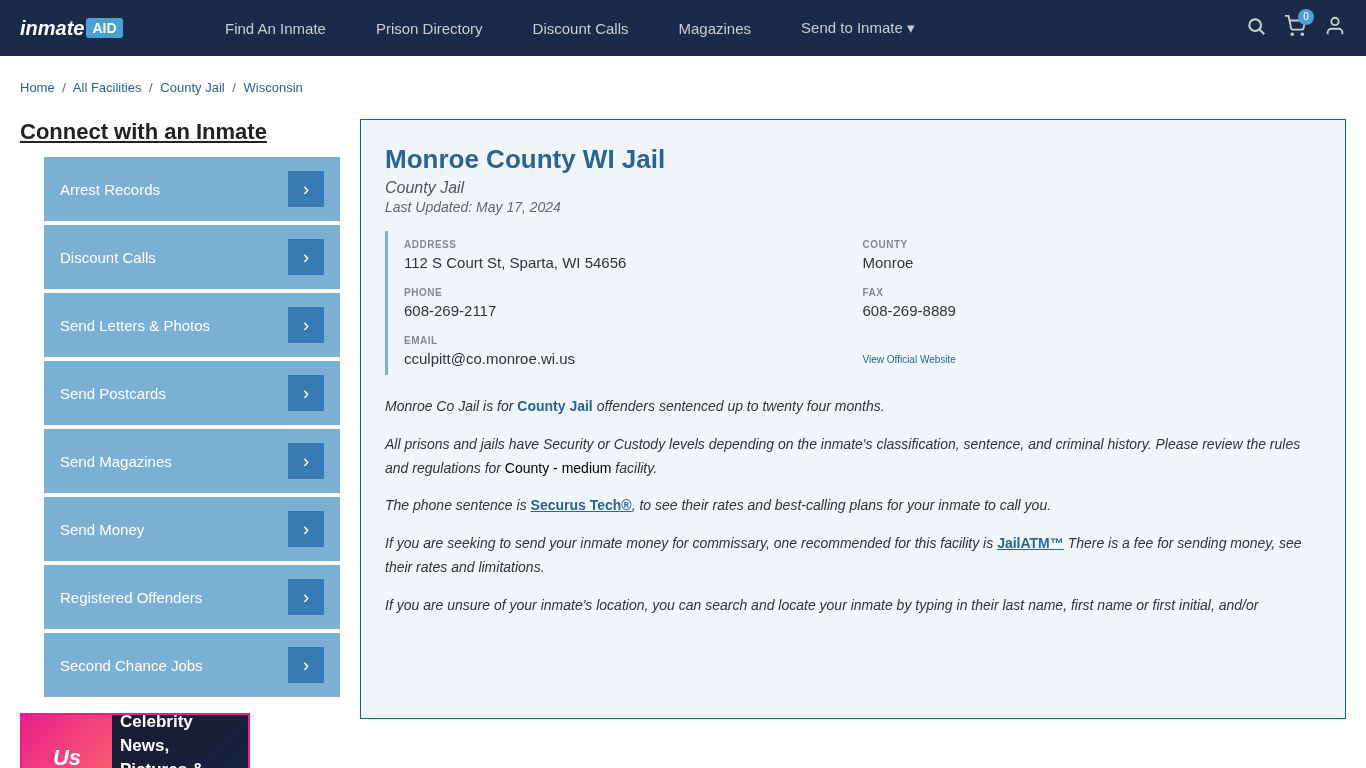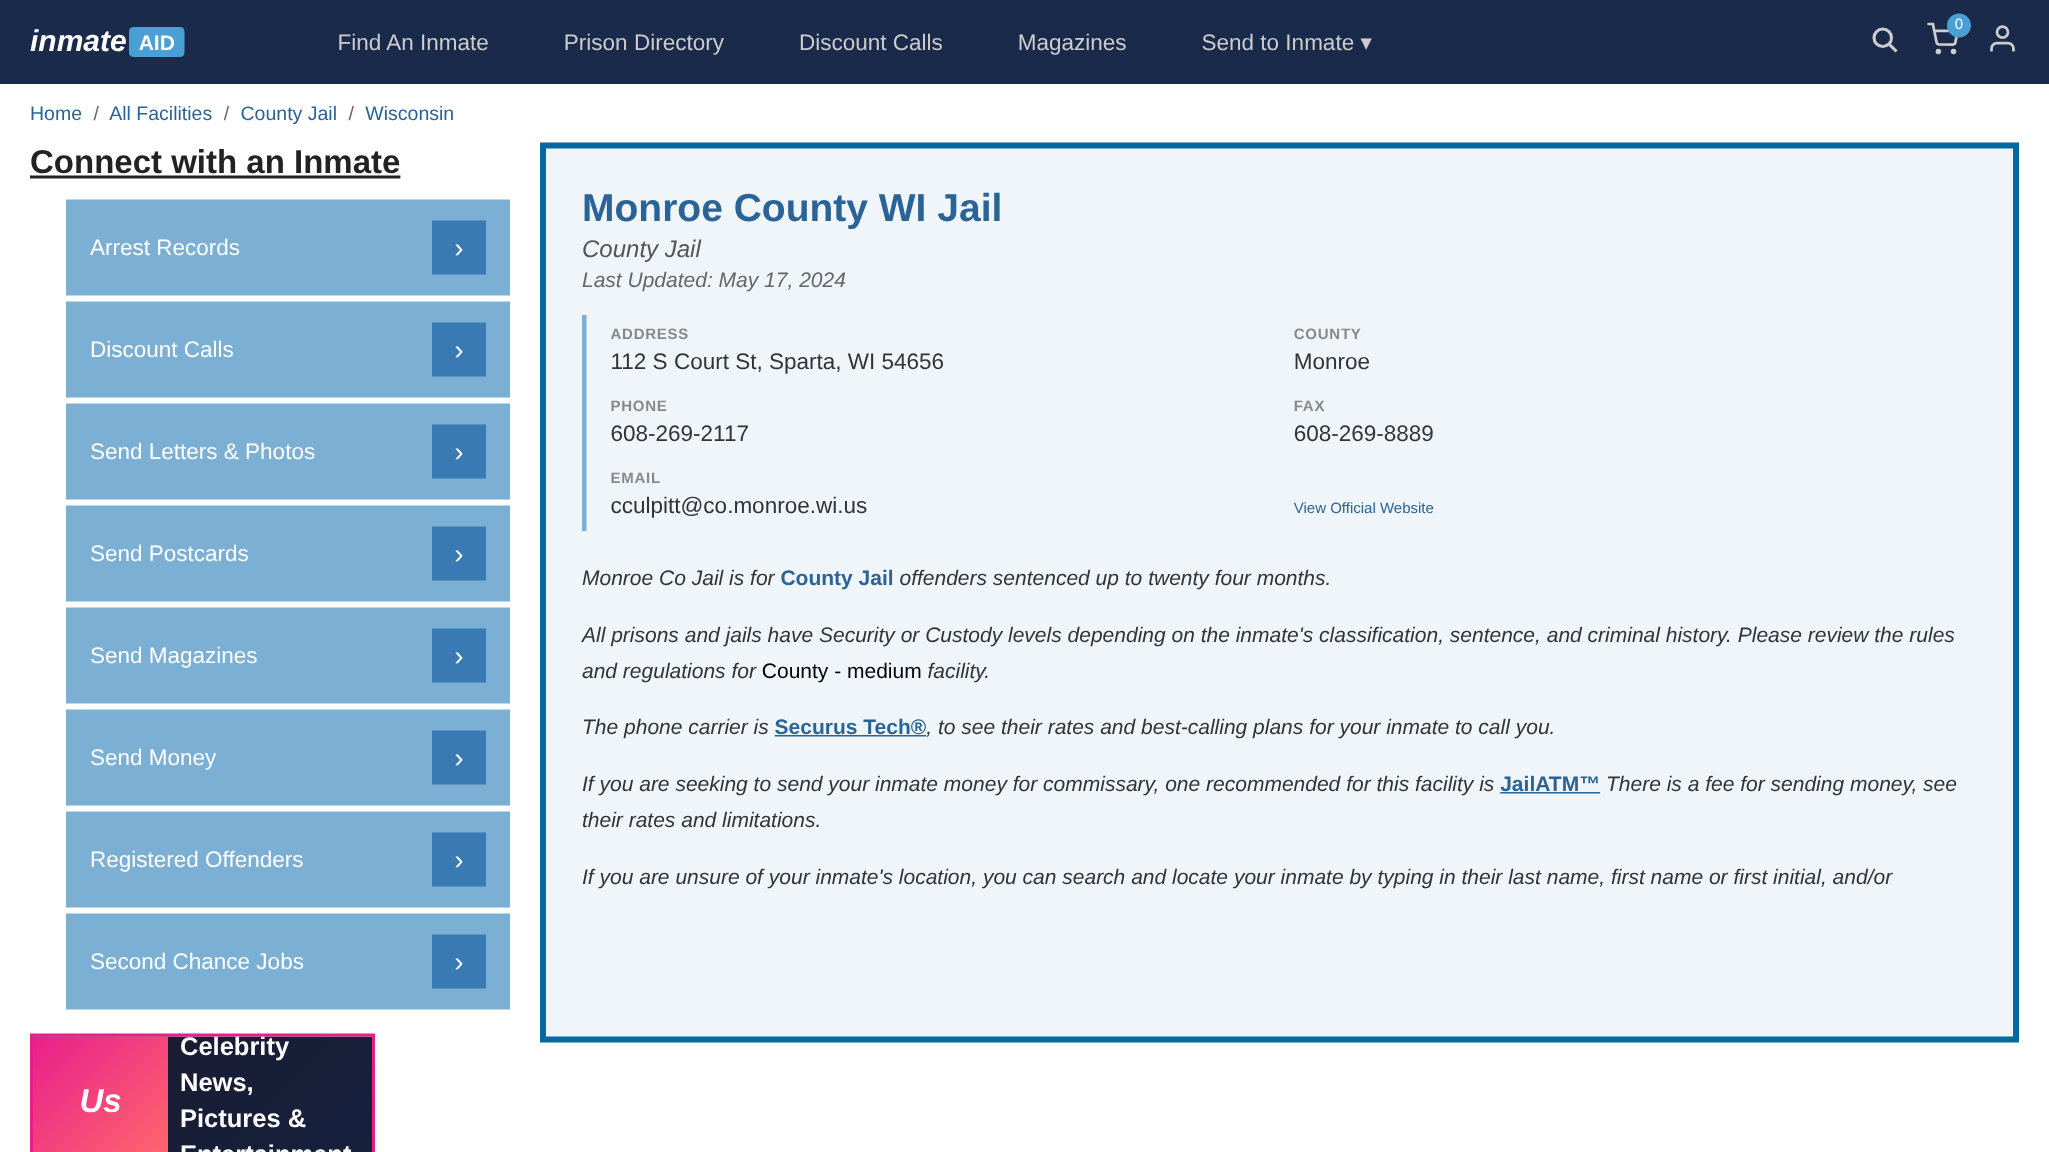--- a/index.html
+++ b/index.html
@@ -62,21 +62,21 @@
       font-size: 10px;
       width: 16px;
       height: 16px;
       display: flex;
       align-items: center;
       justify-content: center;
     }
 
     
     .breadcrumb {
-      padding: 12px 20px;
+      padding: 24px 20px;
       font-size: 13px;
       color: #666;
     }
     .breadcrumb a { color: #2a6496; text-decoration: none; }
     .breadcrumb span { color: #666; margin: 0 4px; }
 
     
     .main-container {
       display: flex;
       padding: 0 20px 20px 20px;
@@ -160,21 +160,21 @@
       color: #fff;
       font-size: 10px;
       padding: 3px 7px;
       margin-top: 4px;
       border-radius: 2px;
     }
 
     
     .content-area {
       flex: 1;
-      border: 4px solid #0369a1;
+      border: 1px solid #0369a1;
       background: #f0f5fa;
       padding: 24px;
       min-height: 600px;
     }
     .facility-title {
       font-size: 26px;
       font-weight: bold;
       color: #2a6496;
       margin-bottom: 4px;
     }
@@ -369,21 +369,21 @@
     </div>
 
     <div class="description-area">
       <p>
         <span>Monroe Co Jail is for </span><span class="highlight-blue">County Jail</span><span> offenders sentenced up to twenty four months.</span>
       </p>
       <p>
         <span>All prisons and jails have Security or Custody levels depending on the inmate's classification, sentence, and criminal history. Please review the rules and regulations for </span><span class="highlight-orange">County - medium</span><span> facility.</span>
       </p>
       <p>
-        <span>The phone carrier is </span><a href="#" class="highlight-blue" style="font-style:normal;">Securus Tech®</a><span>, to see their rates and best-calling plans for your inmate to call you.</span>
+        <span>The phone sentence is </span><a href="#" class="highlight-blue" style="font-style:normal;">Securus Tech®</a><span>, to see their rates and best-calling plans for your inmate to call you.</span>
       </p>
       <p>
         <span>If you are seeking to send your inmate money for commissary, one recommended for this facility is </span><a href="#" class="highlight-blue" style="font-style:normal;">JailATM™</a><span> There is a fee for sending money, see their rates and limitations.</span>
       </p>
       <p>
         <span>If you are unsure of your inmate's location, you can search and locate your inmate by typing in their last name, first name or first initial, and/or</span>
       </p>
     </div>
   </div>
 </div>

